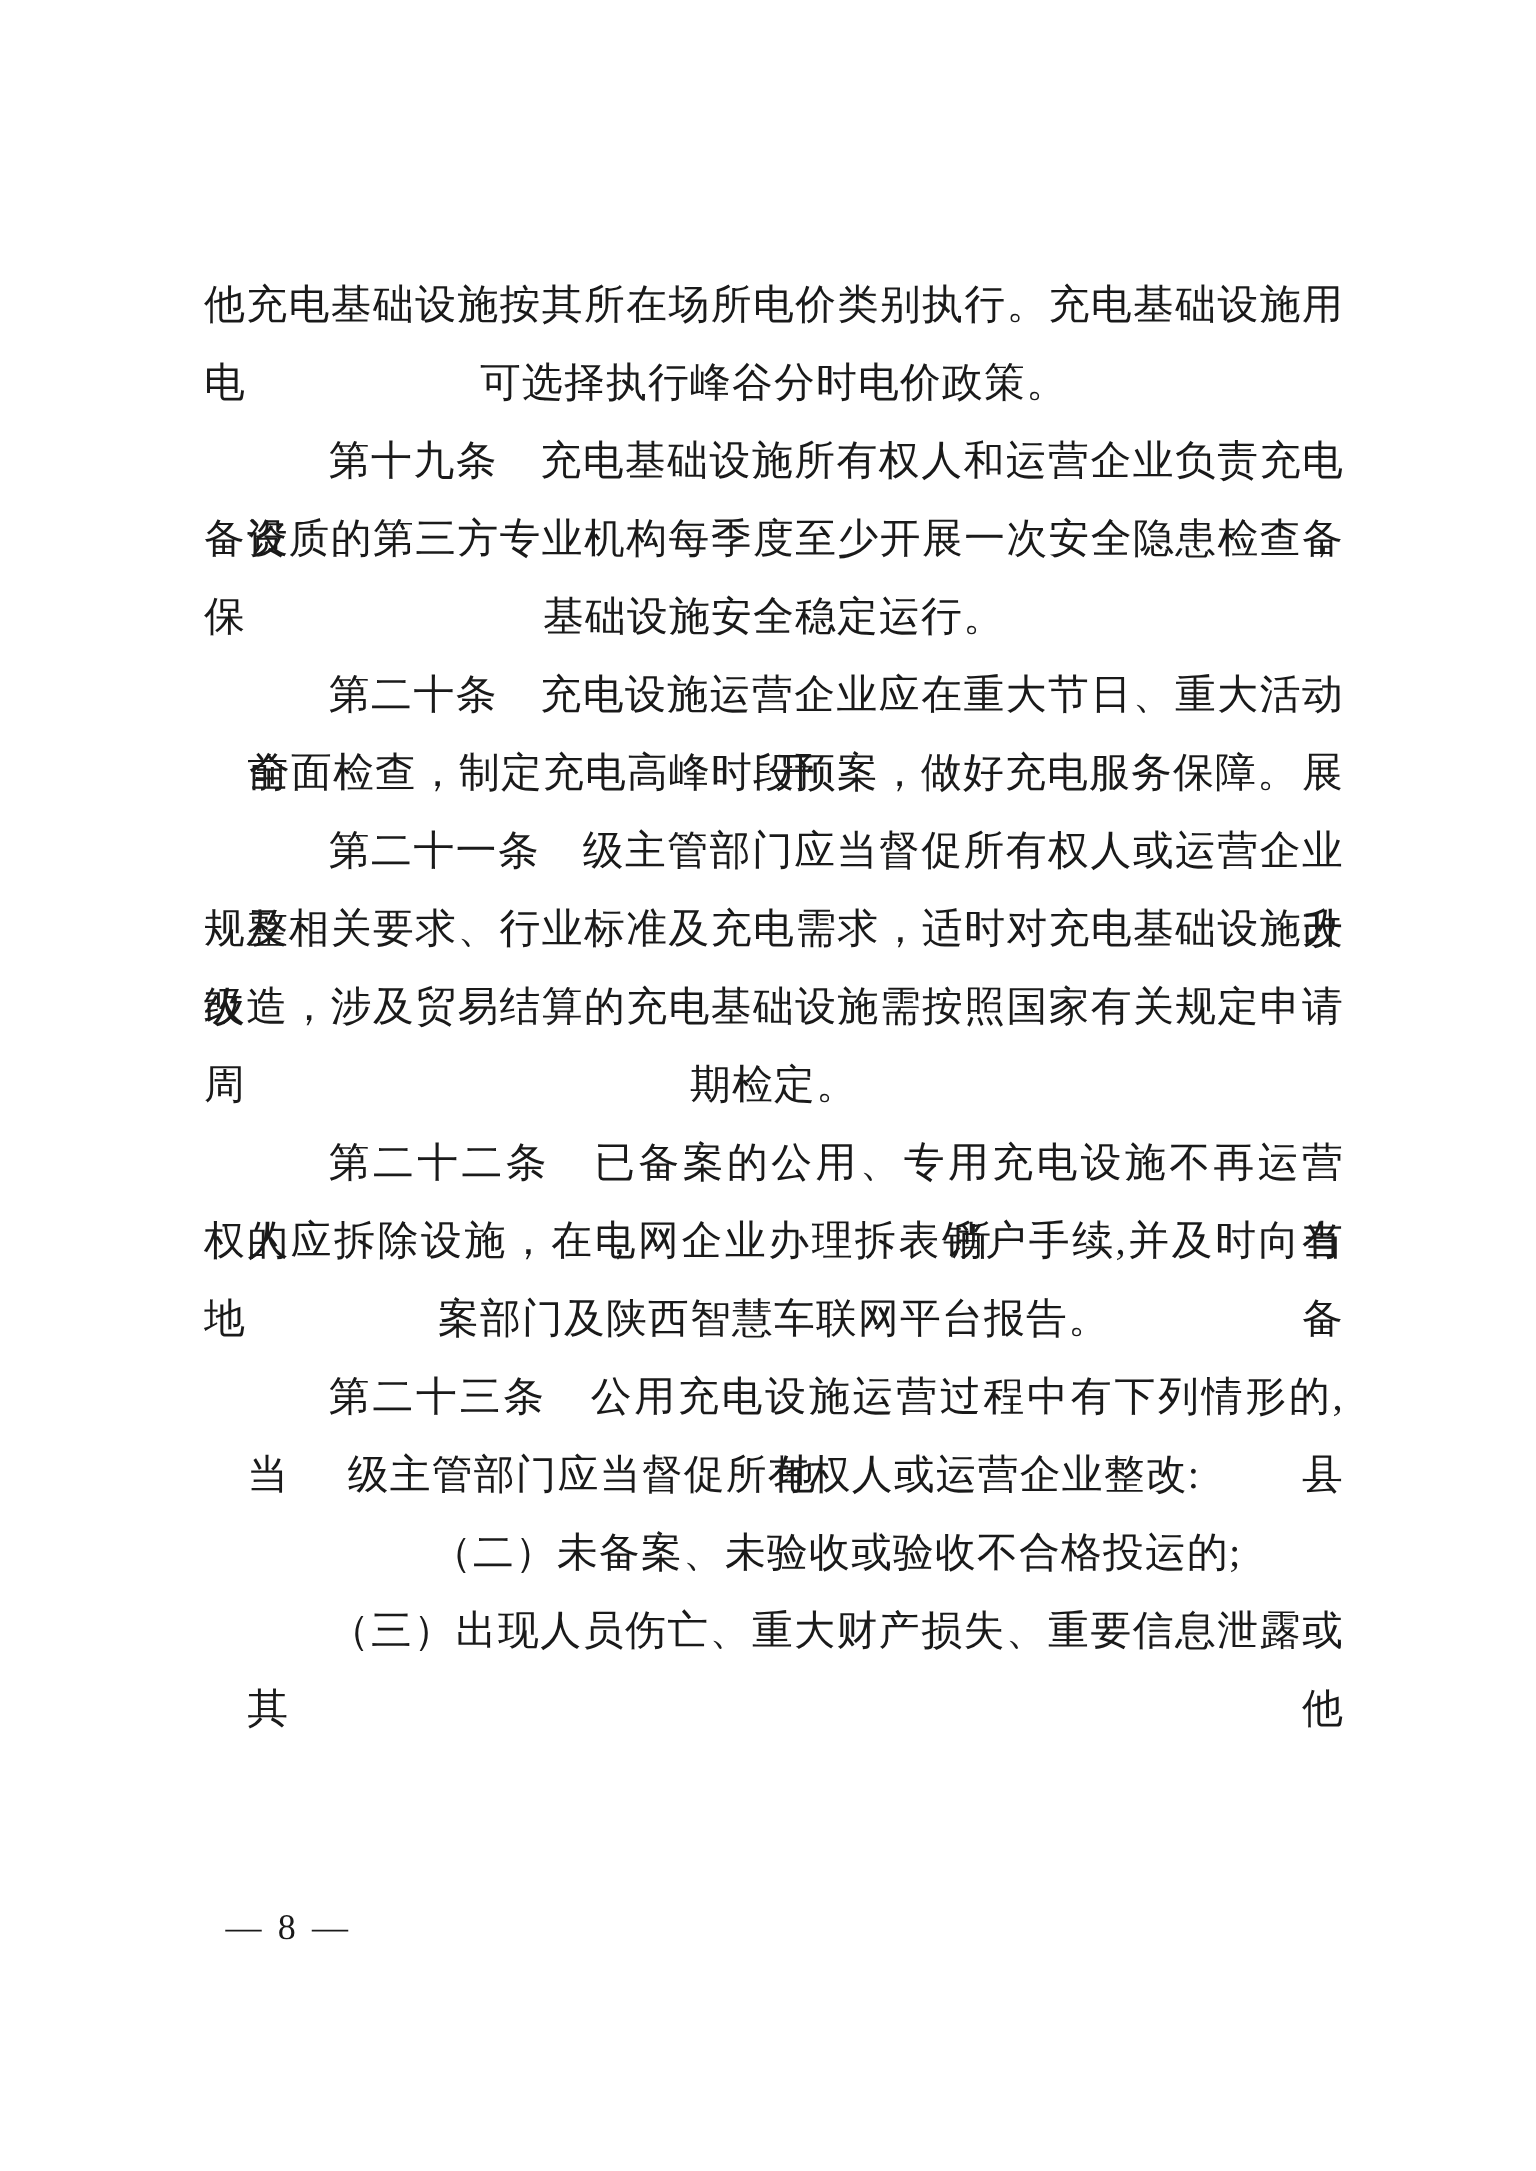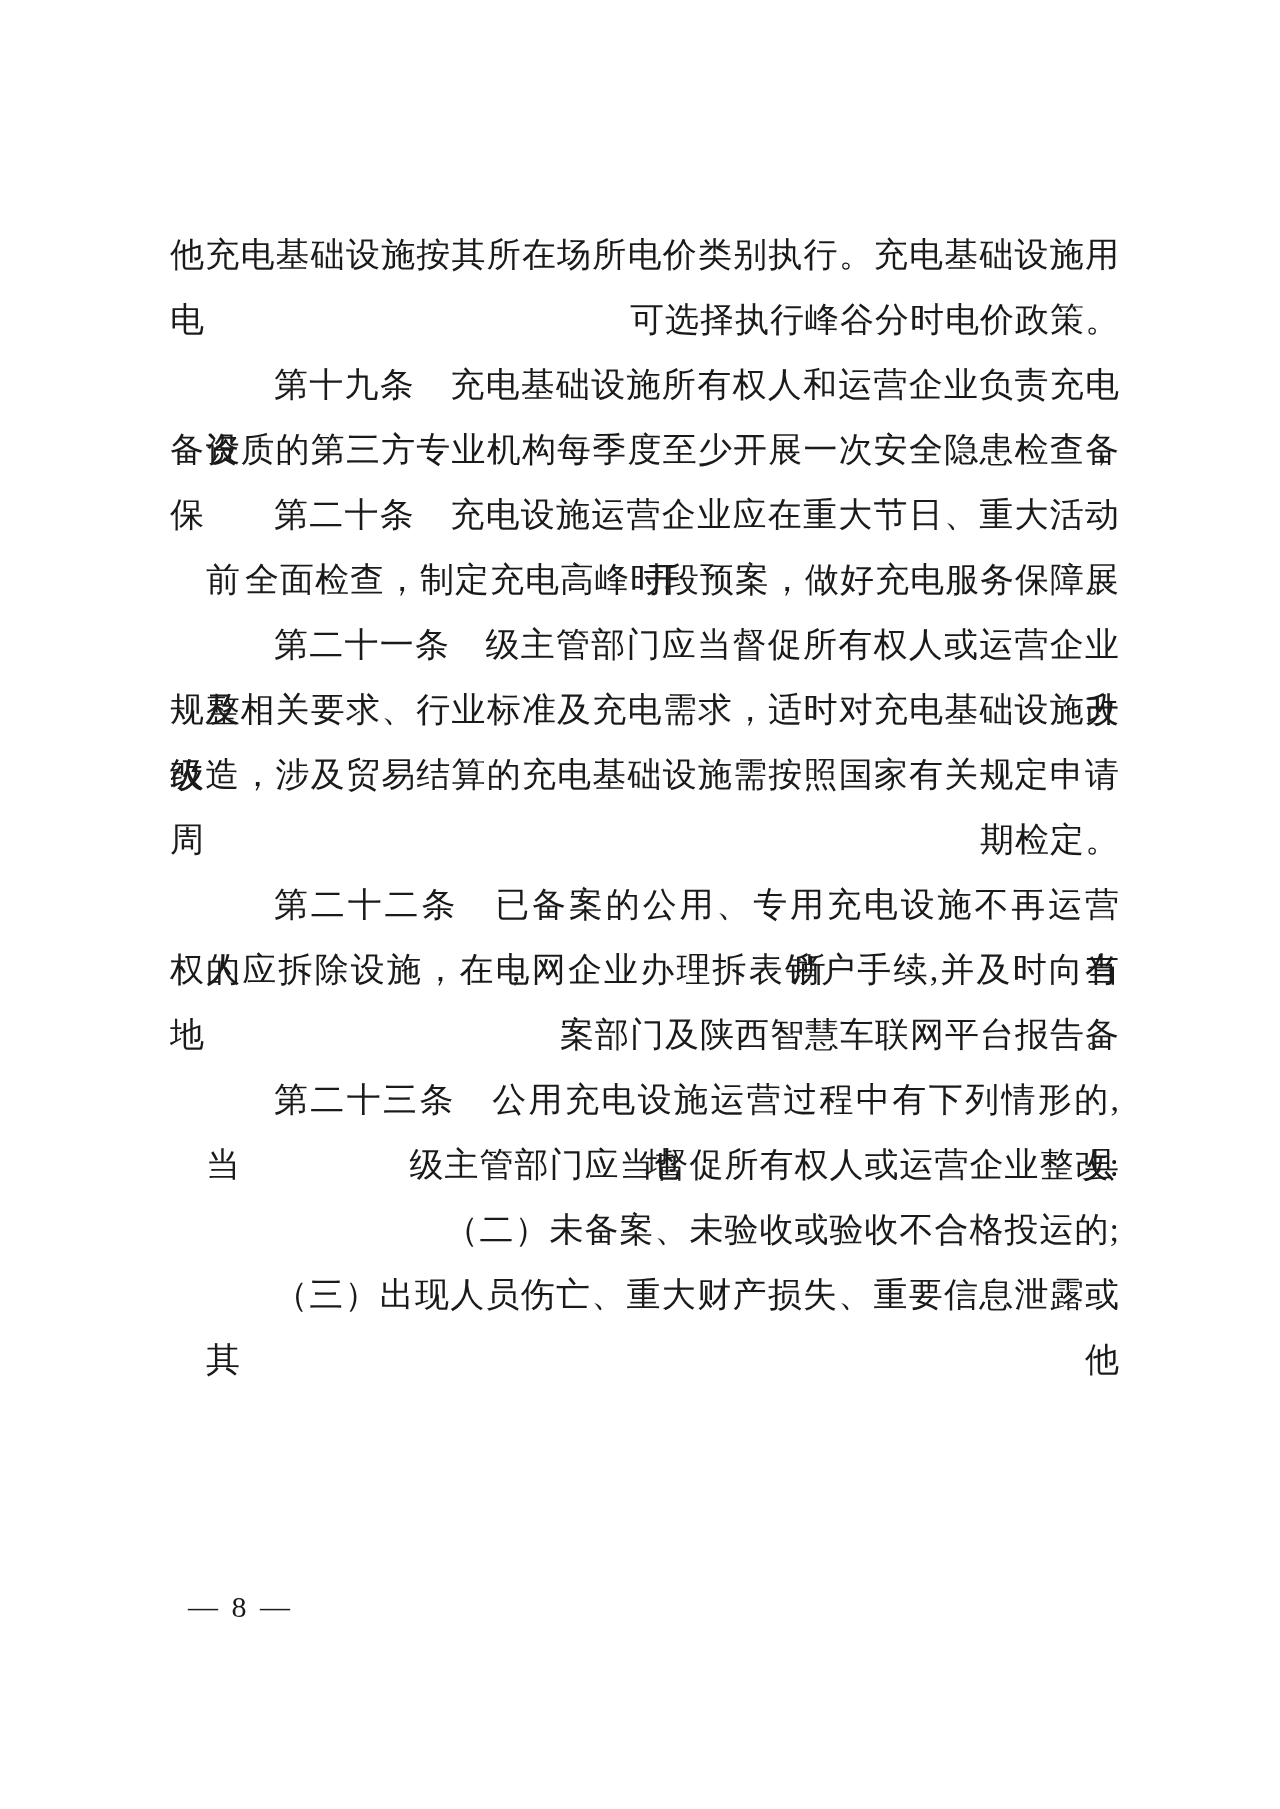--- a/index.html
+++ b/index.html
@@ -19,21 +19,21 @@
   .text-block {
     position: absolute;
     left: 170px;
     top: 222px;
     width: 950px;
   }
   .line {
     font-size: 34px;
     line-height: 65px;
     height: 65px;
-    text-align: right;
+    text-align: center;
     color: #1a1a1a;
     letter-spacing: 1px;
   }
   .line.fill {
     text-align: justify;
     text-align-last: justify;
   }
   .line.indent {
     text-indent: 68px;
     margin-left: 36px;
@@ -50,20 +50,21 @@
 </style>
 </head>
 <body>
 
 <div class="page">
   <div class="text-block" id="lines-container">
       <div class="line fill">他充电基础设施按其所在场所电价类别执行。充电基础设施用电</div>
       <div class="line">可选择执行峰谷分时电价政策。</div>
       <div class="line indent fill">第十九条　充电基础设施所有权人和运营企业负责充电设备</div>
       <div class="line fill">备资质的第三方专业机构每季度至少开展一次安全隐患检查，保</div>
+      <div class="line">基础设施安全稳定运行。</div>
       <div class="line indent fill">第二十条　充电设施运营企业应在重大节日、重大活动前开展</div>
       <div class="line">全面检查，制定充电高峰时段预案，做好充电服务保障。</div>
       <div class="line indent fill">第二十一条　级主管部门应当督促所有权人或运营企业整改</div>
       <div class="line fill">规及相关要求、行业标准及充电需求，适时对充电基础设施升级</div>
       <div class="line fill">改造，涉及贸易结算的充电基础设施需按照国家有关规定申请周</div>
       <div class="line">期检定。</div>
       <div class="line indent fill">第二十二条　已备案的公用、专用充电设施不再运营的，所有</div>
       <div class="line fill">权人应拆除设施，在电网企业办理拆表销户手续,并及时向当地备</div>
       <div class="line">案部门及陕西智慧车联网平台报告。</div>
       <div class="line indent fill">第二十三条　公用充电设施运营过程中有下列情形的,当地县</div>

